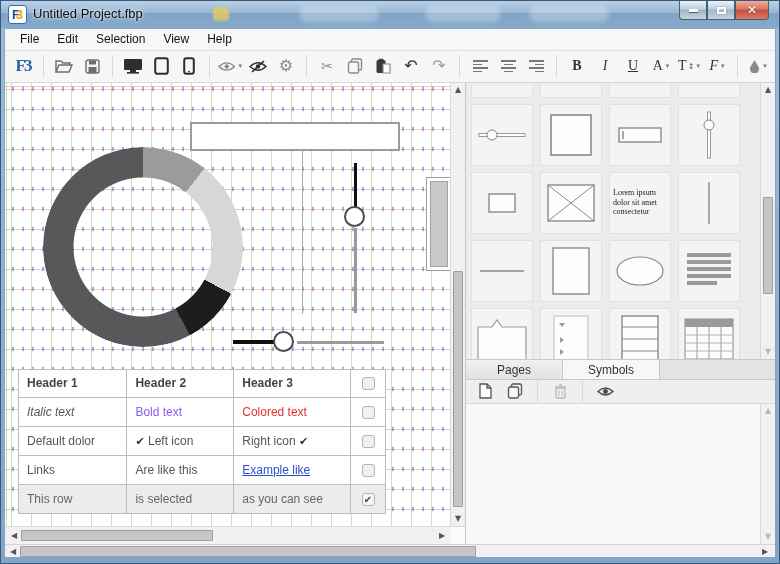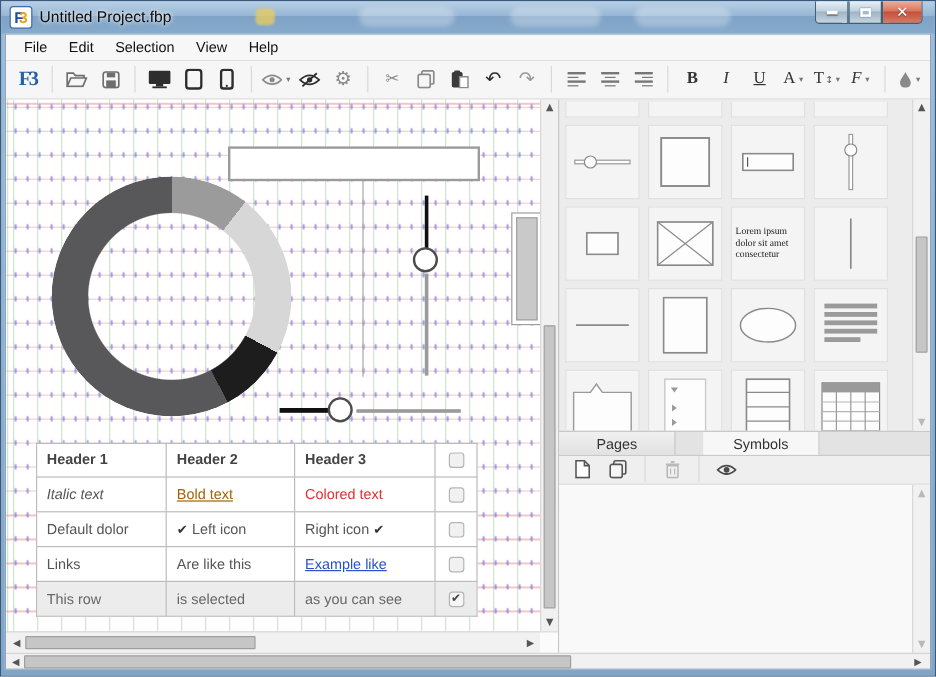--- a/index.html
+++ b/index.html
@@ -89,28 +89,28 @@
   .widget-scrollbar { position:absolute; left:421px; top:94px; width:26px; height:94px;
     background:#fff; border:1px solid #9e9e9e; padding:3px; }
   .widget-scrollbar .inner { width:100%; height:100%; background:#c9c9c9; border:1px solid #a2a2a2; }
 
   .hslider-black { position:absolute; left:228px; top:257px; width:46px; height:4px; background:#101010; }
   .hslider-gray  { position:absolute; left:292px; top:258px; width:87px; height:3px; background:#9a9a9a; }
   .hslider-thumb { position:absolute; left:268px; top:248px; width:21px; height:21px; background:#fff;
     border:2px solid #4c4c4c; border-radius:50%; }
 
   table.widget-table { position:absolute; left:13px; top:286px; width:368px;
-    border-collapse:collapse; background:#fff; font-size:12px; color:#555;margin-left:12px; }
+    border-collapse:collapse; background:#fff; font-size:12px; color:#555; }
   .widget-table td, .widget-table th { border:1px solid #bcbcbc; height:29px; padding:0 8px;
     text-align:left; font-weight:normal; white-space:nowrap; overflow:hidden; }
   .widget-table th { height:28px; font-weight:bold; color:#444; }
   .widget-table .c1 { width:132px; } .widget-table .c2 { width:135px; }
   .widget-table .c3 { width:136px; } .widget-table .c4 { width:40px; text-align:center; }
   .row-sel td { background:#ececec; color:#666; }
-  .cell-italic { font-style:italic; } .cell-bold { font-weight:bold; color:#a16207;text-decoration:underline; }
+  .cell-italic { font-style:italic; } .cell-bold { font-weight:bold; color:#8b5cf6; }
   .cell-red { color:#e03130; }
   .cell-link { color:#2b50cc; text-decoration:underline; }
   .check-glyph { font-family:"DejaVu Sans",sans-serif; color:#333; font-size:11px; }
   .checkbox { display:inline-block; width:13px; height:13px; border:1px solid #b5b5b5; border-radius:3px;
     background:#f1f1f1; vertical-align:middle; line-height:11px; text-align:center; }
   .checkbox.on { color:#444; font-family:"DejaVu Sans",sans-serif; font-size:10px; background:#f6f6f6; }
 
   
   .vscroll { width:15px; background:#f1f1f1; border-left:1px solid #d8d8d8; position:relative; flex:none; }
   .hscroll { height:18px; background:#f1f1f1; border-top:1px solid #d8d8d8; position:relative; }
@@ -127,21 +127,21 @@
   .sym-grid { flex:1; padding:2px 5px; overflow:hidden; }
   .sym-row { display:flex; gap:7px; margin-bottom:6px; }
   .cell { width:62px; height:62px; background:#f4f4f4; border:1px solid #e0e0e0;
     display:flex; align-items:center; justify-content:center; overflow:hidden; }
   .cell.partial { height:13px; border-top:none; }
   .lorem { font-family:"Liberation Serif",serif; font-size:8px; line-height:1.2; color:#1a1a1a;
     padding:3px; text-align:left; }
   .sym-scroll { width:15px; background:#f1f1f1; border-left:1px solid #d8d8d8; position:relative; flex:none; }
 
   .tabs { height:21px; display:flex; border-top:1px solid #c9c9c9; border-bottom:1px solid #c9c9c9;
-    background:#e3e3e3;gap:23px; }
+    background:#e3e3e3; }
   .tab { width:97px; text-align:center; line-height:20px; color:#333; border-right:1px solid #c9c9c9;
     background:linear-gradient(#f0f0f0,#e2e2e2); }
   .tab.active { background:#f7f7f7; font-weight:normal; }
 
   .panel-toolbar { height:24px; display:flex; align-items:center; gap:6px; padding:0 7px;
     background:#efefef; border-bottom:1px solid #d9d9d9; }
   .panel-list { flex:1; display:flex; background:#f9f9f9; }
   .panel-list .list-empty { flex:1; }
 
   .app-hscroll { height:14px; background:#f1f1f1; border-top:1px solid #d4d4d4; position:relative; }

